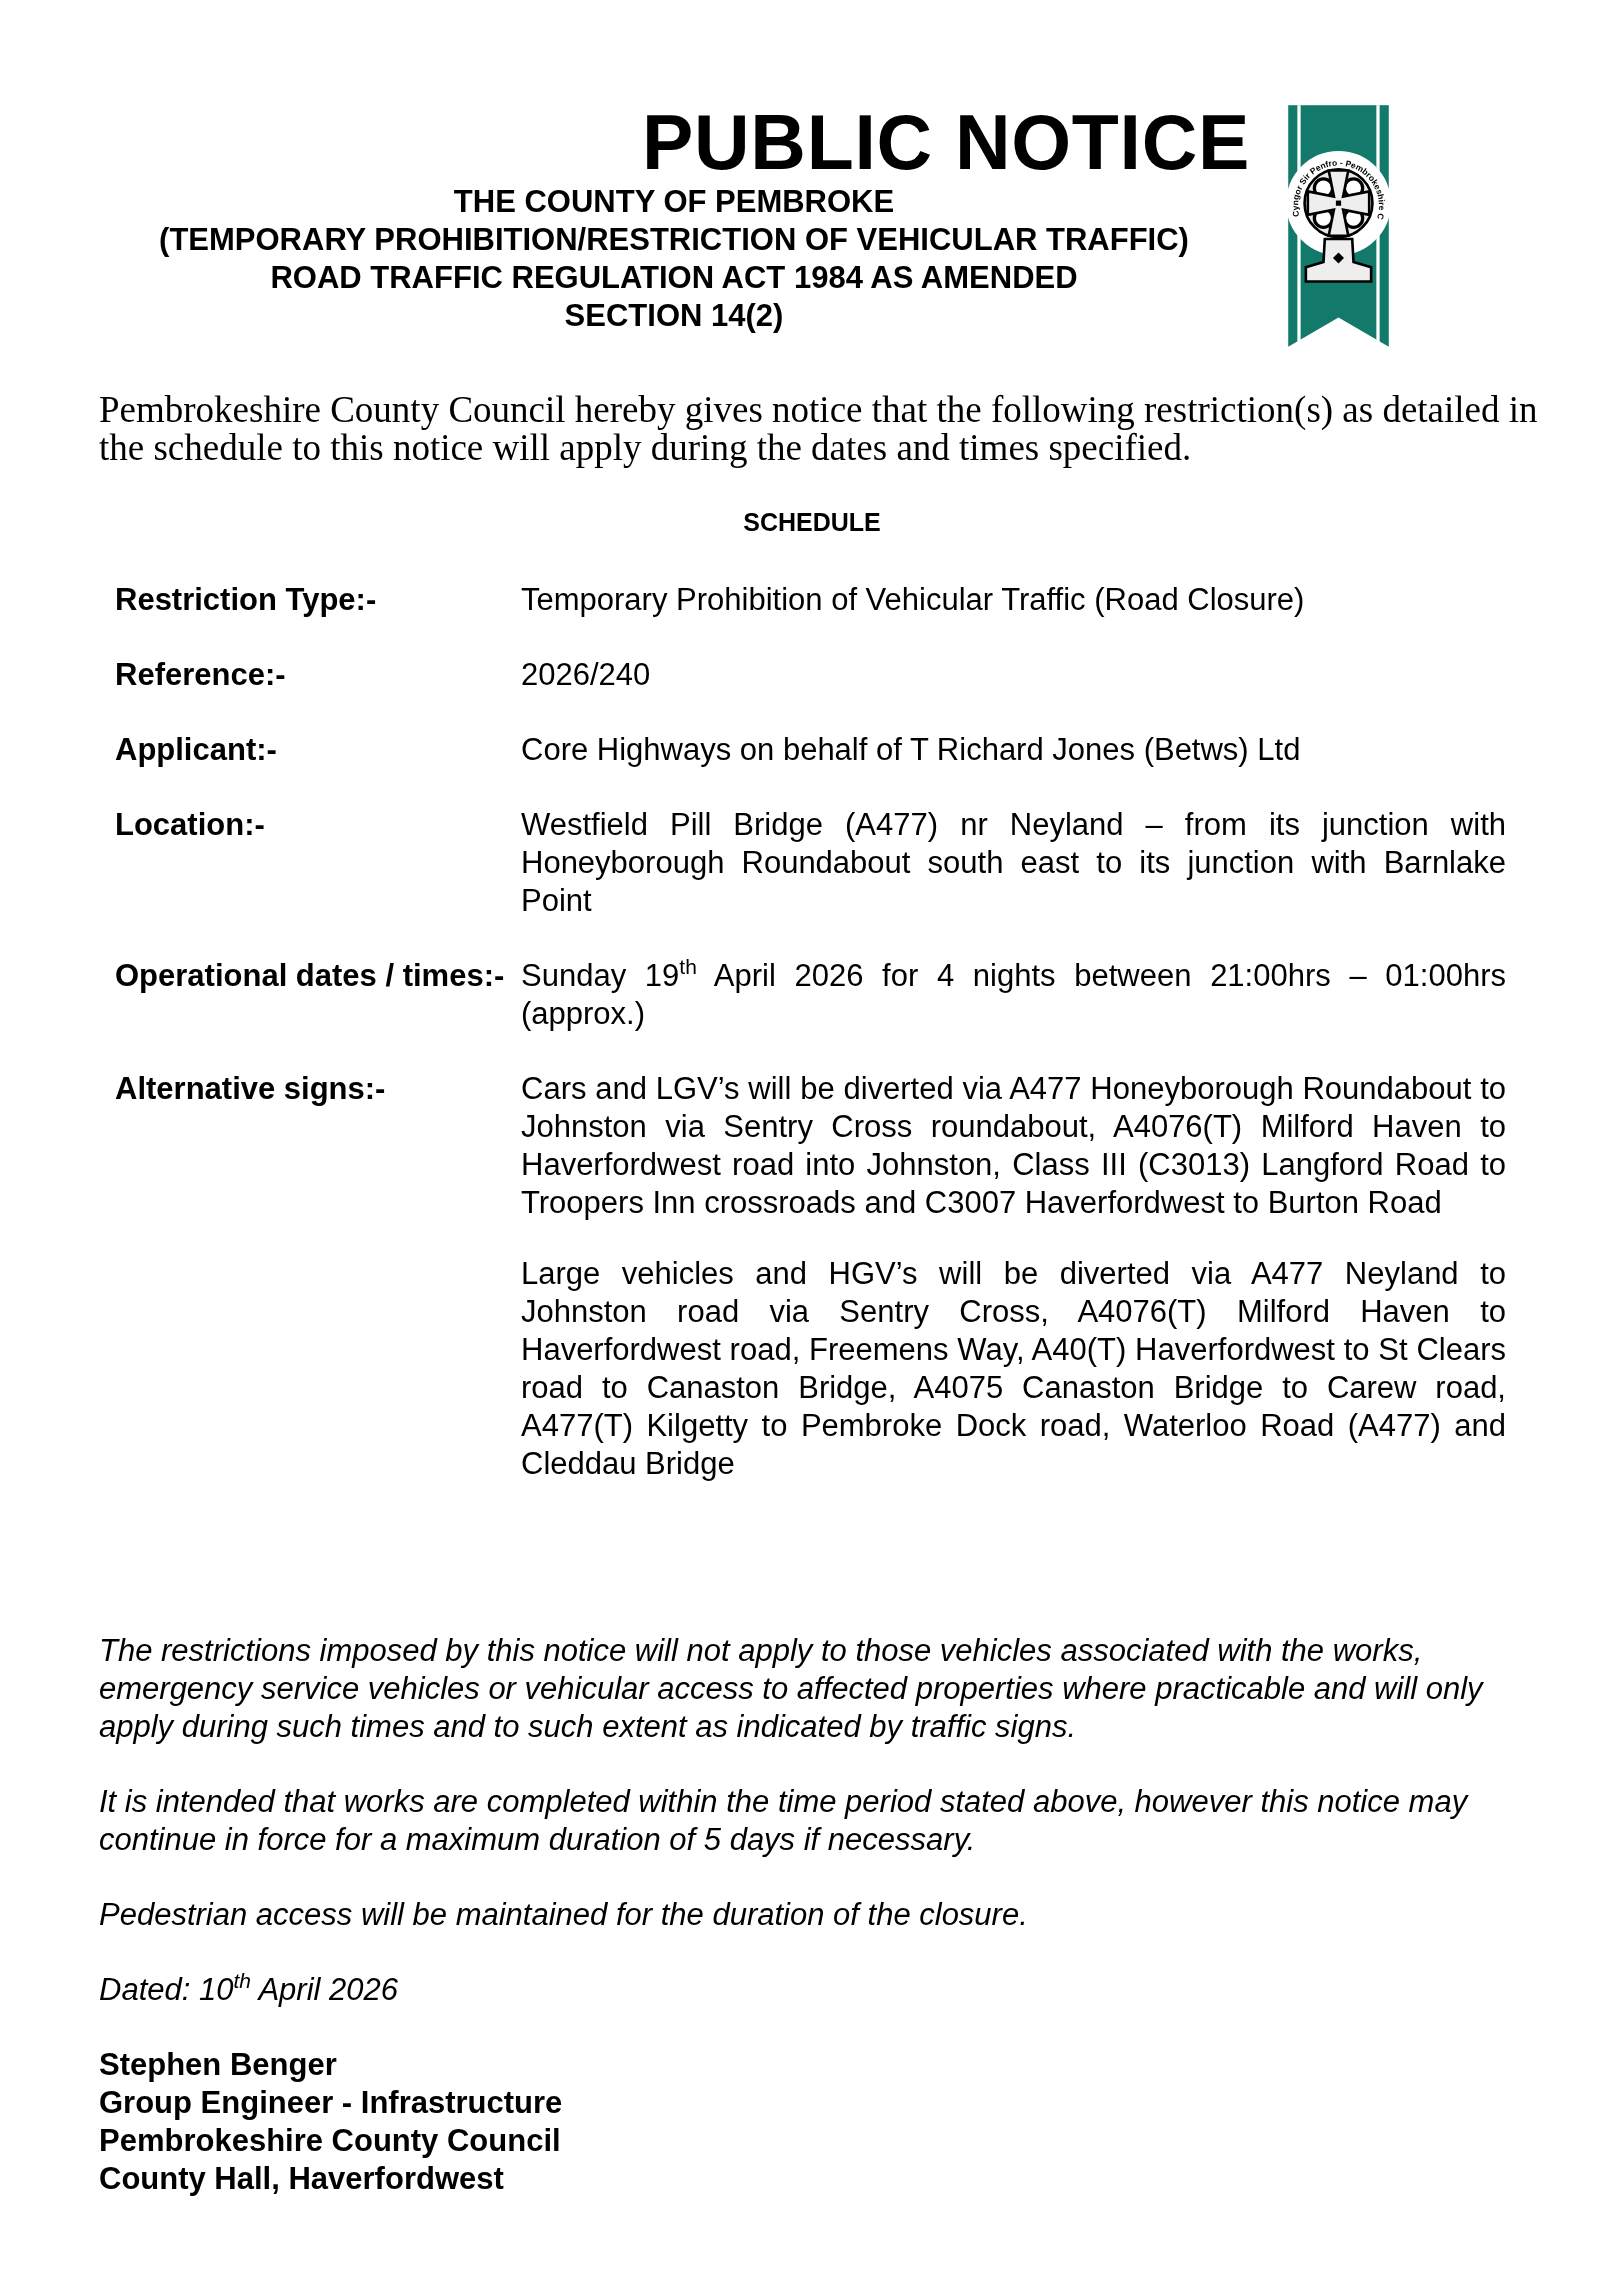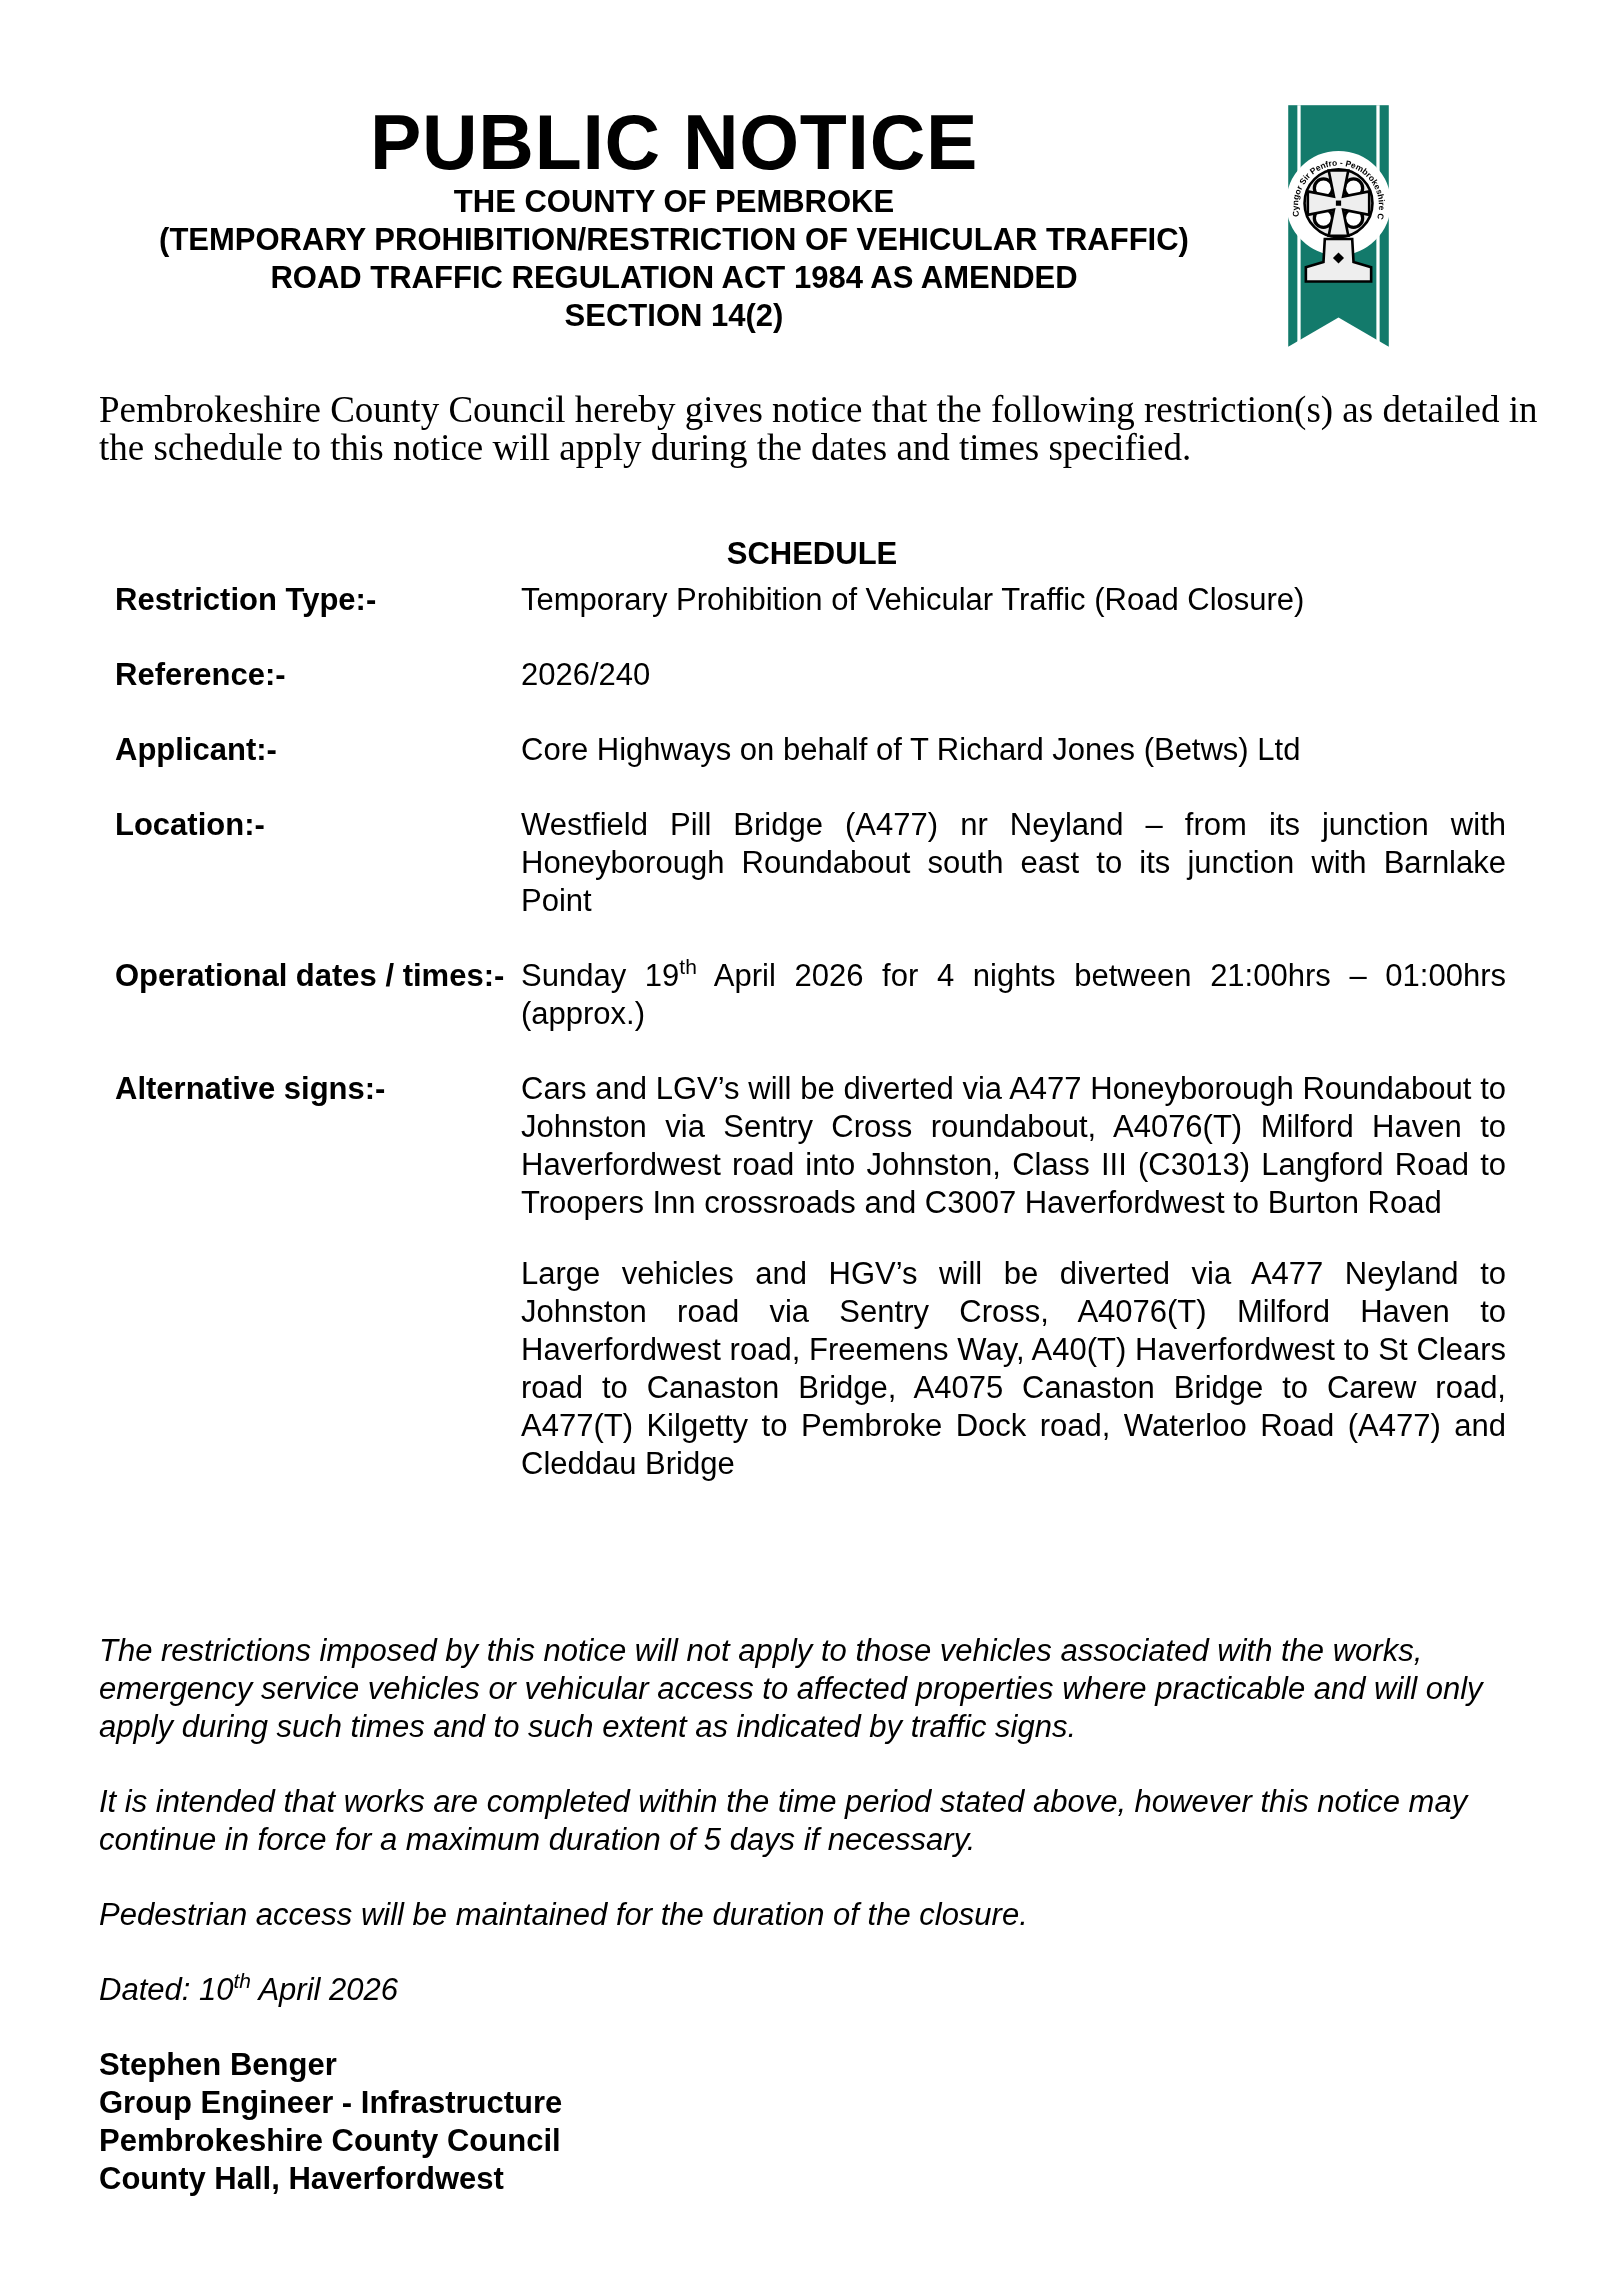--- a/index.html
+++ b/index.html
@@ -3,27 +3,27 @@
 <meta charset="utf-8">
 <style>
   html, body { margin: 0; padding: 0; background: #ffffff; }
   body {
     width: 1624px; height: 2295px; position: relative; overflow: hidden;
     font-family: "Liberation Sans", sans-serif; color: #000;
   }
   .page { position: absolute; left: 0; top: 0; width: 1624px; height: 2295px; }
 
   .header { position: absolute; left: 98px; top: 101px; width: 1152px; text-align: center; }
-  .title { font-size: 77px; font-weight: bold; line-height: 82px; margin: 0; letter-spacing: 0.7px; }
+  .title { font-size: 77px; font-weight: bold; line-height: 82px; margin: 0; letter-spacing: 0.7px; text-align: right; }
   .subhead { font-size: 31px; font-weight: bold; line-height: 38px; margin: 0; }
 
   .logo { position: absolute; left: 1283px; top: 105px; width: 111px; height: 242px; }
 
   .intro { position: absolute; left: 99px; top: 391px; width: 1440px; font-size: 37px; line-height: 38px; font-family: Liberation Serif, serif; }
-  .schedule-heading { position: absolute; left: 0; top: 536px; width: 1624px; text-align: center; font-size: 31px; font-weight: bold; }
+  .schedule-heading { position: absolute; left: 0; top: 508px; width: 1624px; text-align: center; font-size: 25px; font-weight: bold; }
 
   .schedule { position: absolute; left: 115px; top: 581px; width: 1391px; }
   .row { display: flex; margin-bottom: 37px; }
   .row .lbl { width: 406px; flex: none; font-size: 31px; font-weight: bold; line-height: 38px; }
   .row .val { width: 985px; font-size: 31px; line-height: 38px; text-align: justify; }
   .row .val p { margin: 0 0 33px 0; }
   .row .val p:last-child { margin-bottom: 8px; }
   sup { font-size: 21px; line-height: 0; vertical-align: 11.8px; }
 
   .closing { position: absolute; left: 99px; top: 1632px; width: 1440px; font-size: 31px; line-height: 38px; }

